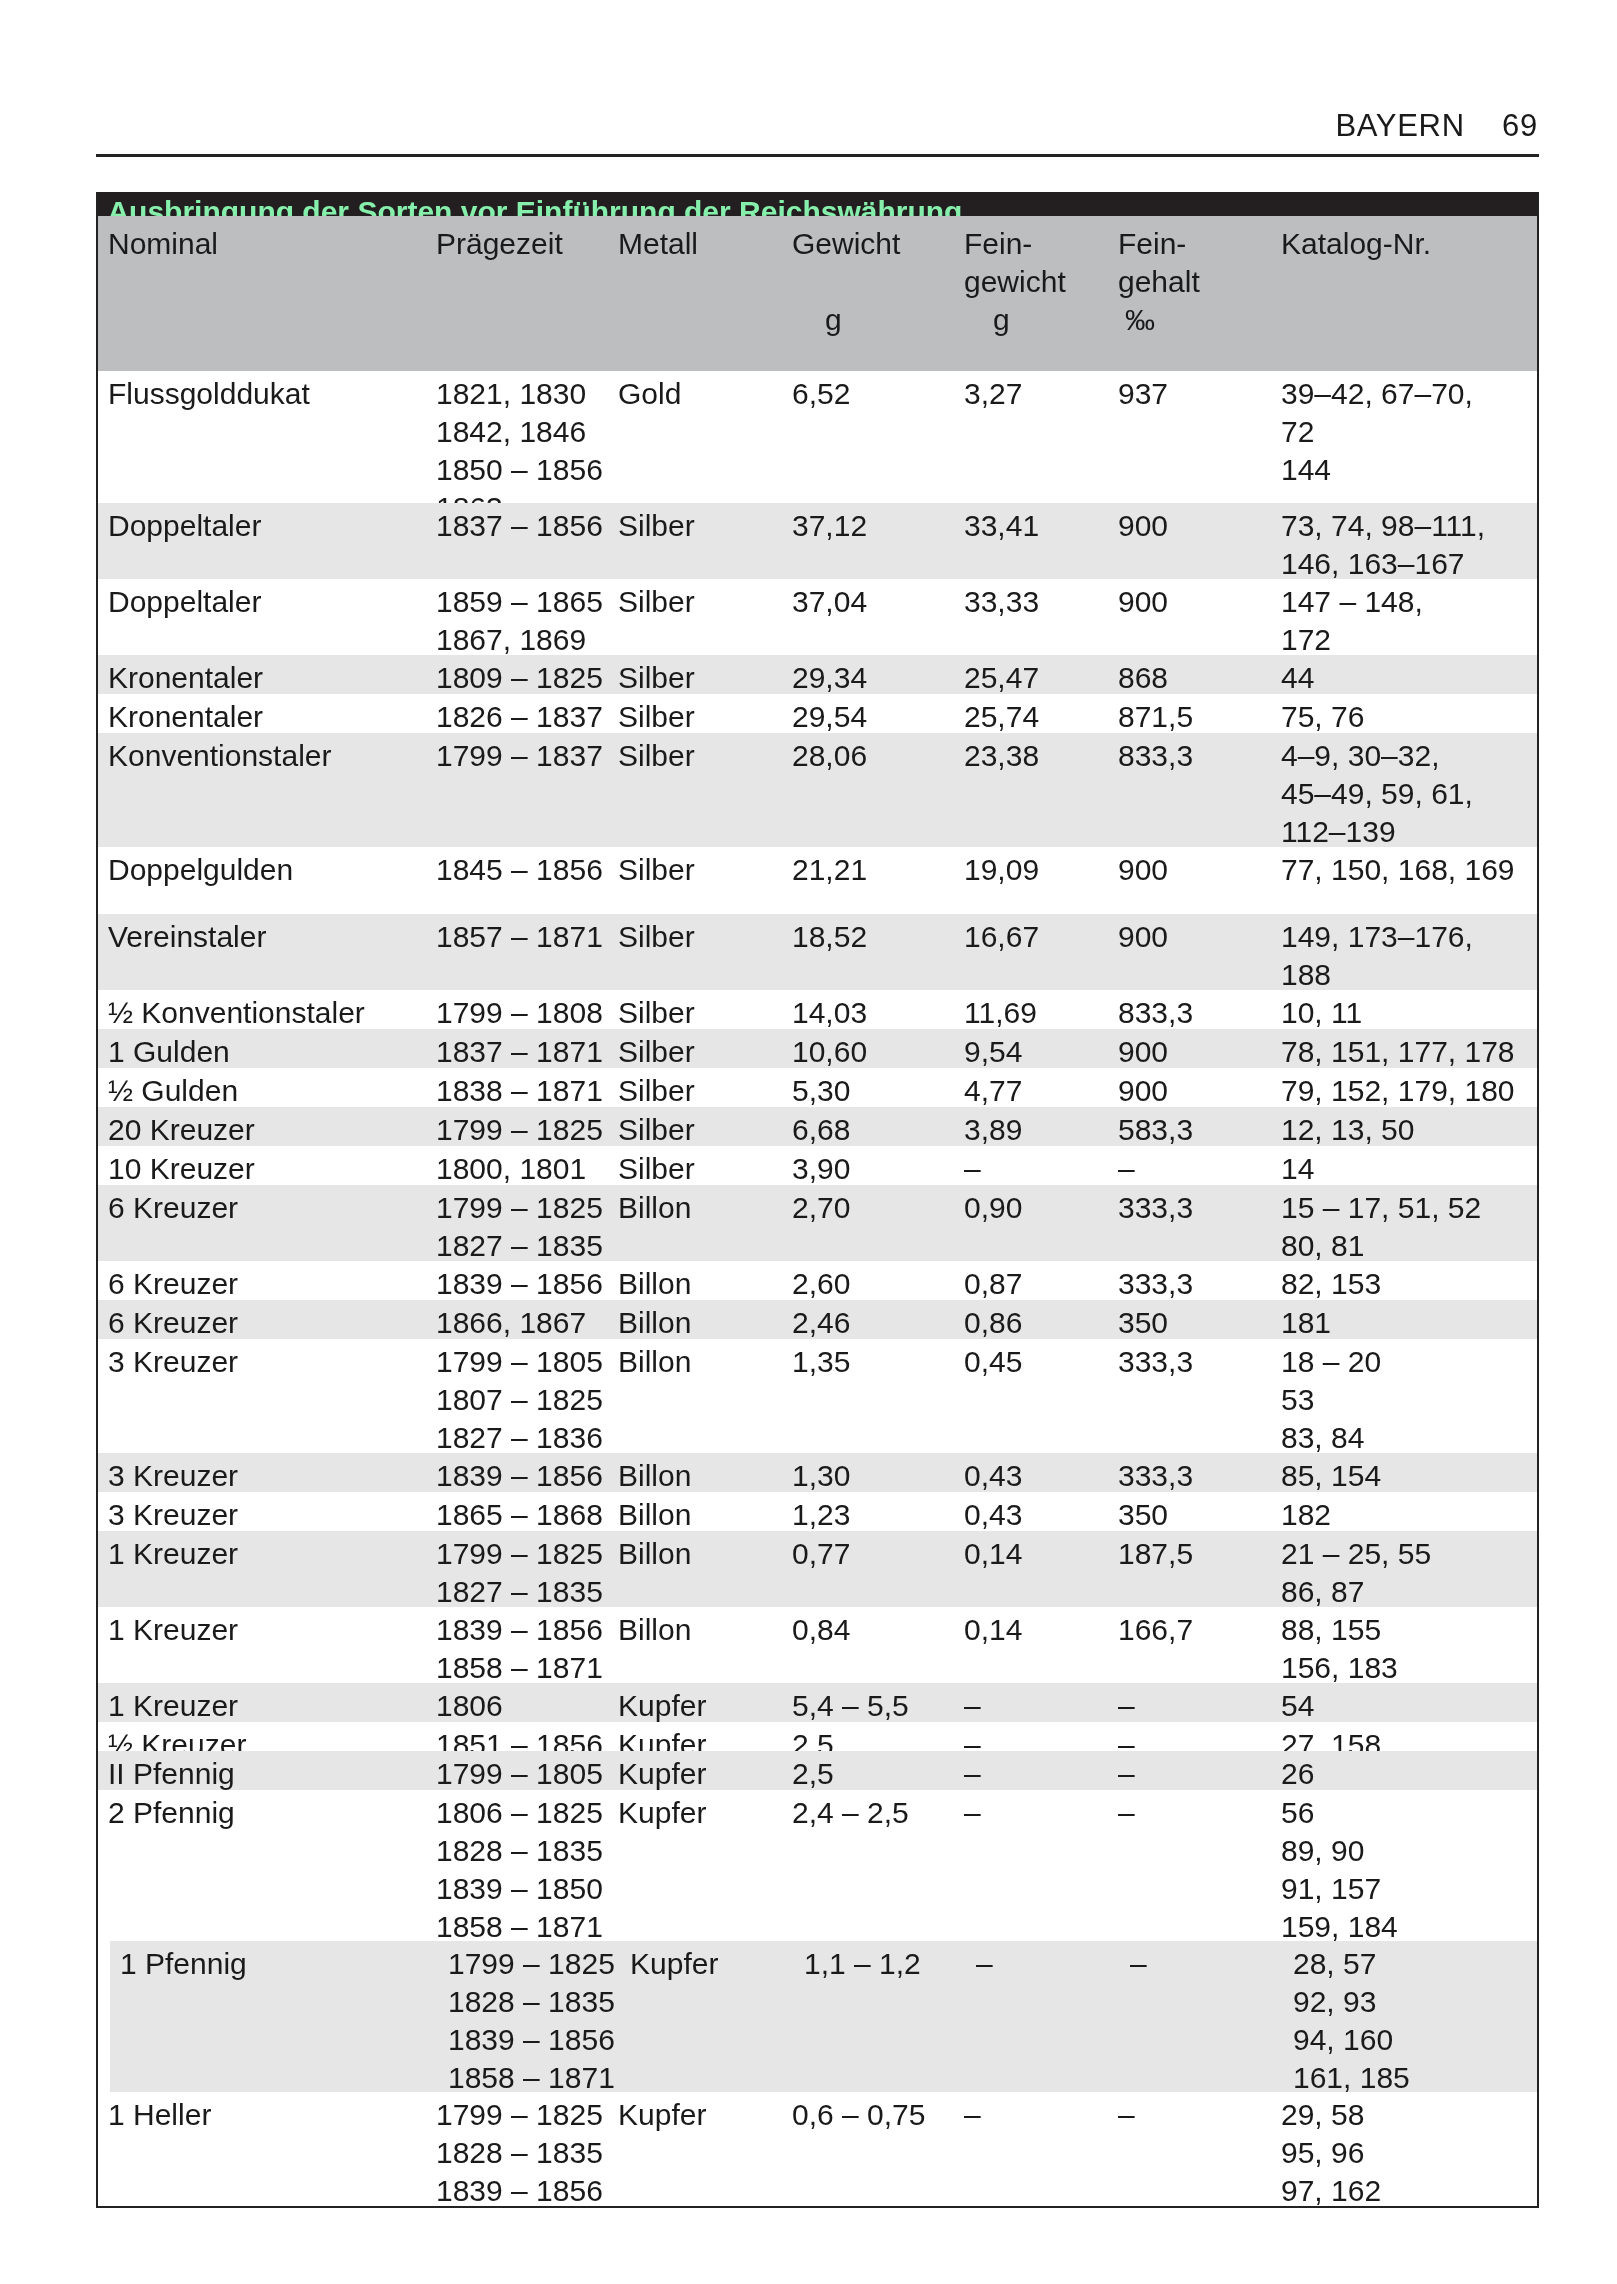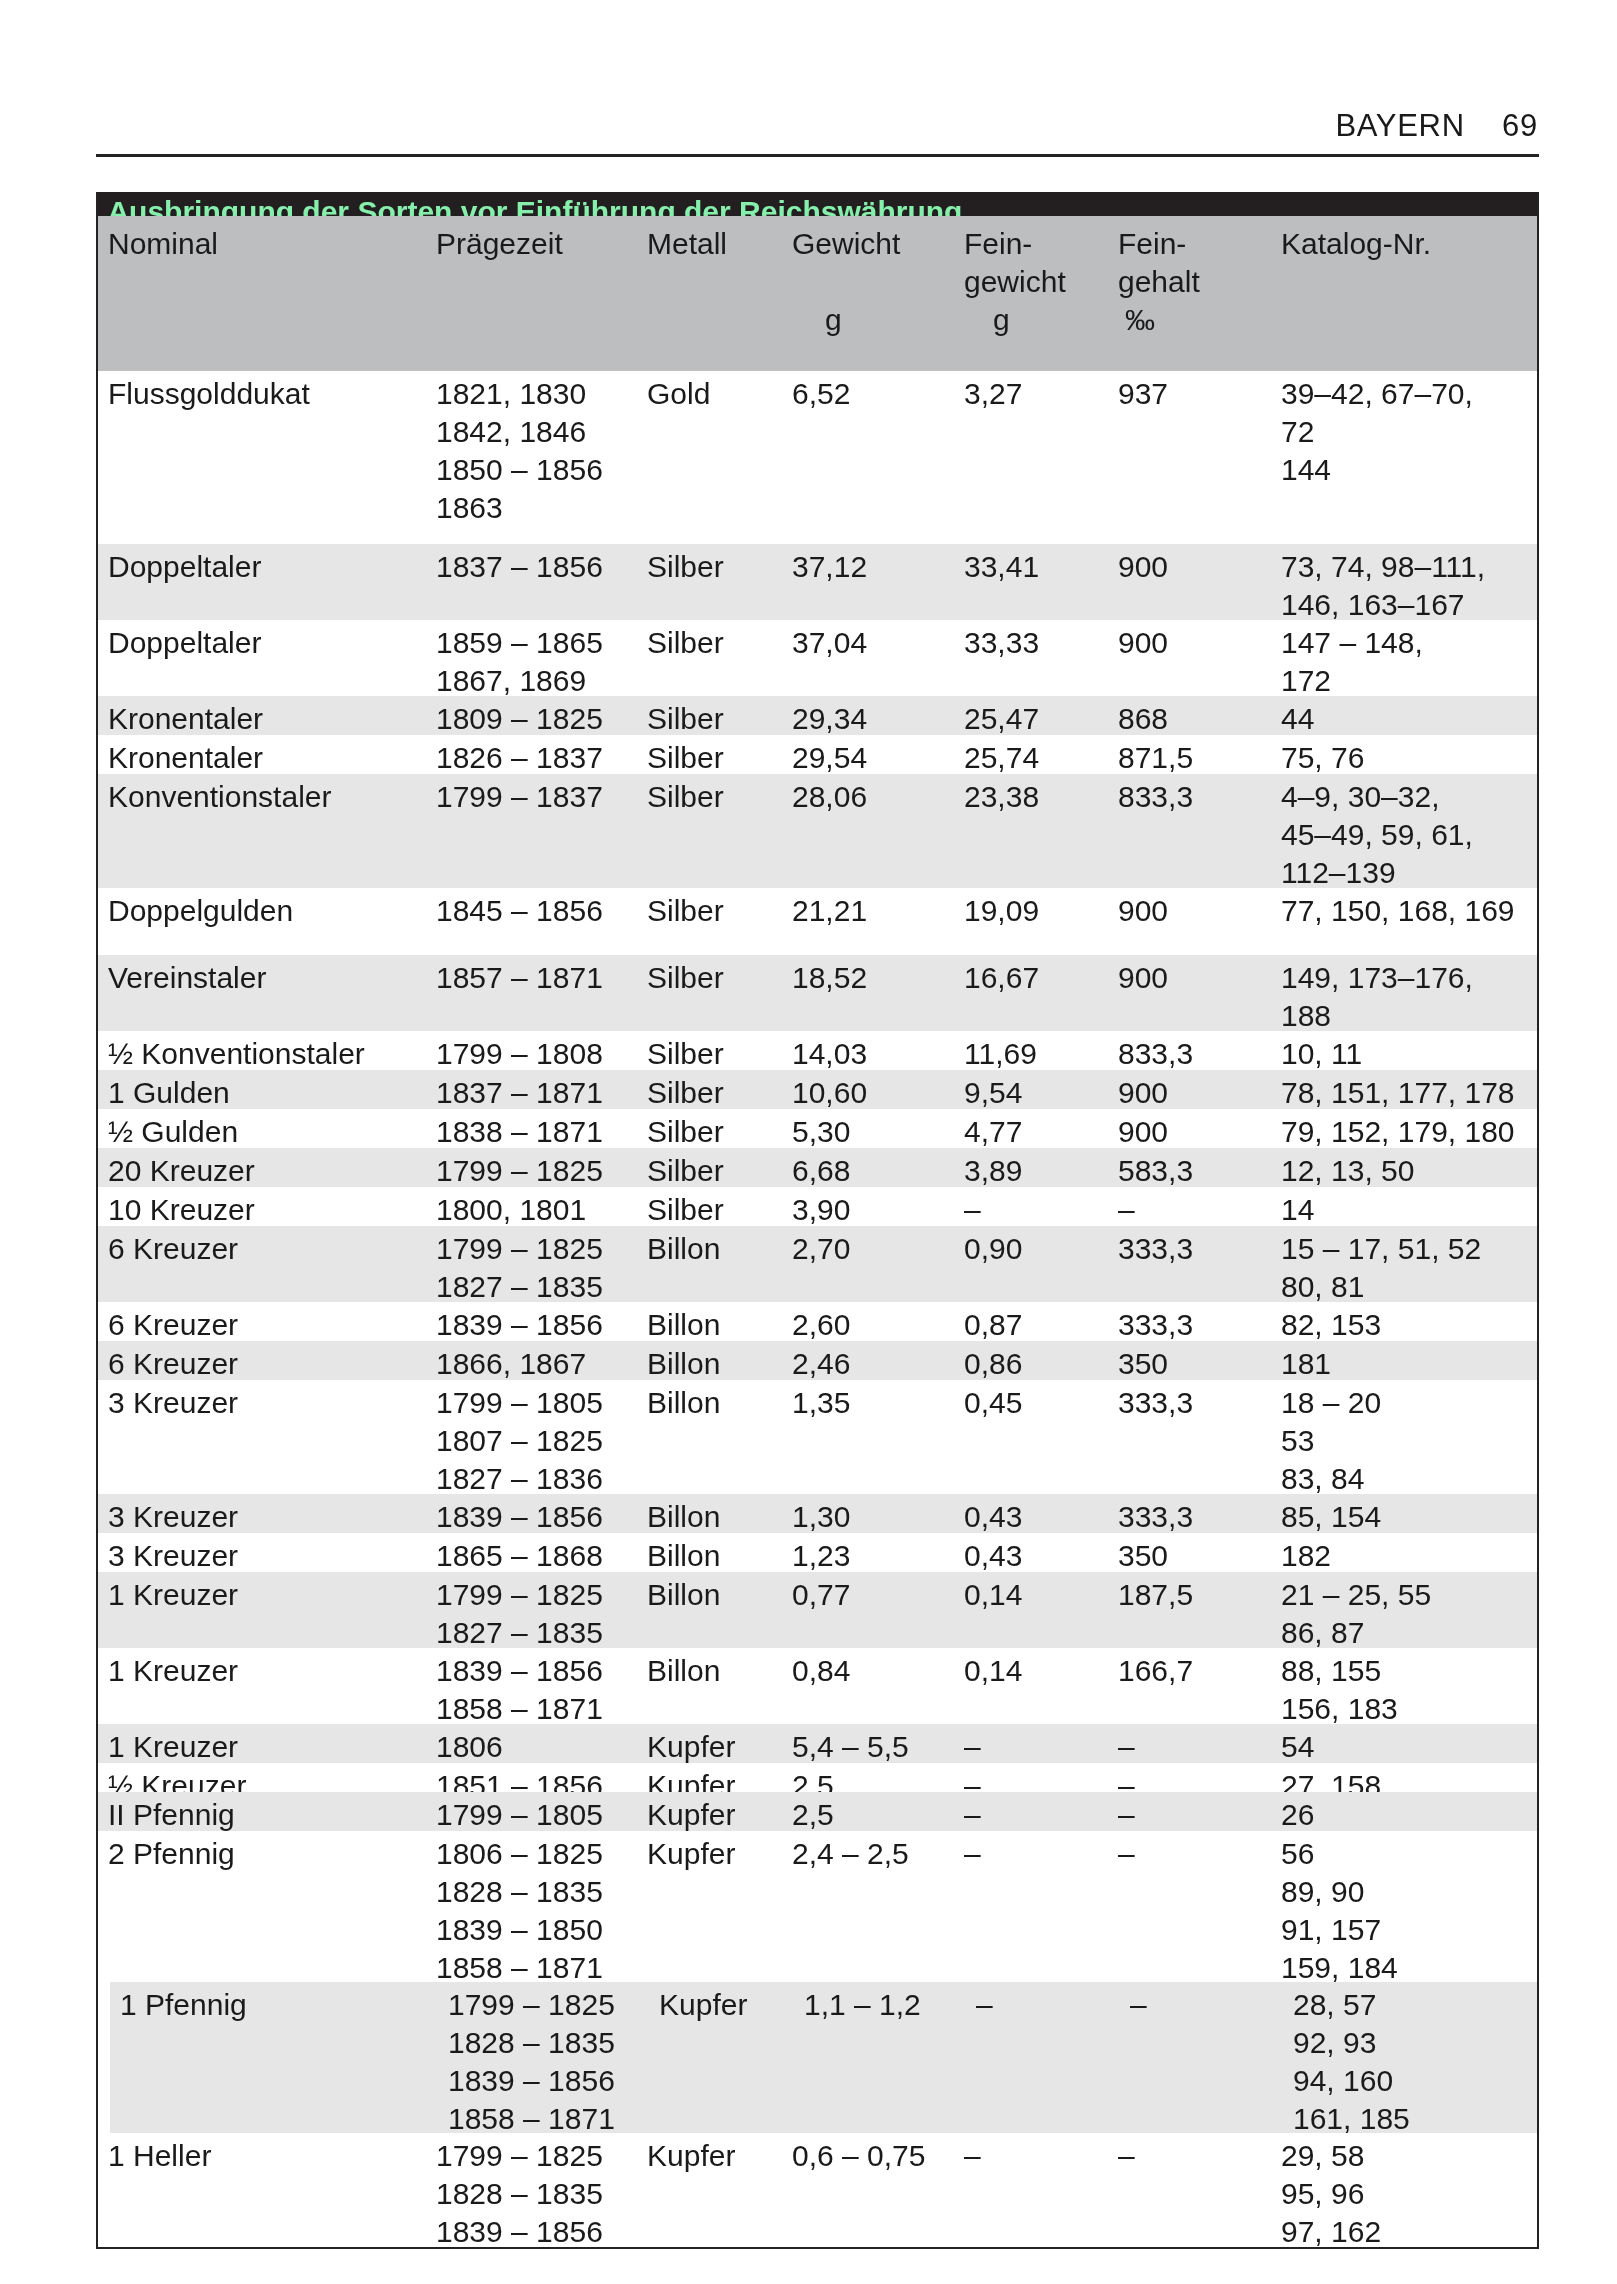--- a/index.html
+++ b/index.html
@@ -9,21 +9,21 @@
   .head-rule { position: absolute; top: 154px; left: 96px; width: 1443px; height: 2.7px; background: #222; }
   .table-box { position: absolute; top: 192px; left: 96px; width: 1439px; border: 2px solid #222; border-top: none; }
   .caption { background: #231f20; color: #86efac; font-weight: bold; font-size: 30px; height: 24px; line-height: 40px; padding-left: 9.4px; }
   .thead { background: #bcbec0; height: 155px; position: relative; }
   .th { position: absolute; top: 9.4px; font-size: 30px; line-height: 38px; }
   .row { position: relative; }
   .row.shaded { background: #e6e6e6; }
   .cell { position: absolute; top: 4px; font-size: 30px; line-height: 38px; white-space: pre-line; }
   .c-nom { left: 10px; }
   .c-pz { left: 338px; }
-  .c-met { left: 549px; }
+  .c-met { left: 520px; }
   .c-gew { left: 694px; }
   .c-fgw { left: 866px; }
   .c-fgh { left: 1020px; }
   .c-kat { left: 1183px; }
   .th.c-gew-u { left: 727px; top: 85px; }
   .th.c-fgw-u { left: 895px; top: 85px; }
   .th.c-fgh-u { left: 1027px; top: 85px; }
 </style>
 </head>
 <body>
@@ -44,21 +44,21 @@
     <div class="th c-fgw" style="white-space:pre-line">Fein-
 gewicht</div>
     <div class="th c-fgh" style="white-space:pre-line">Fein-
 gehalt</div>
     <div class="th c-kat">Katalog-Nr.</div>
     <div class="th c-gew-u">g</div>
     <div class="th c-fgw-u">g</div>
     <div class="th c-fgh-u">‰</div>
   </div>
   <div id="tbody">
-      <div class="row" style="height: 173px;">
+      <div class="row" style="height: 132px;">
         <div class="cell c-nom">Flussgolddukat</div>
         <div class="cell c-pz">1821, 1830
 1842, 1846
 1850 – 1856
 1863</div>
         <div class="cell c-met">Gold</div>
         <div class="cell c-gew">  6,52</div>
         <div class="cell c-fgw">  3,27</div>
         <div class="cell c-fgh">937</div>
         <div class="cell c-kat">39–42, 67–70,

